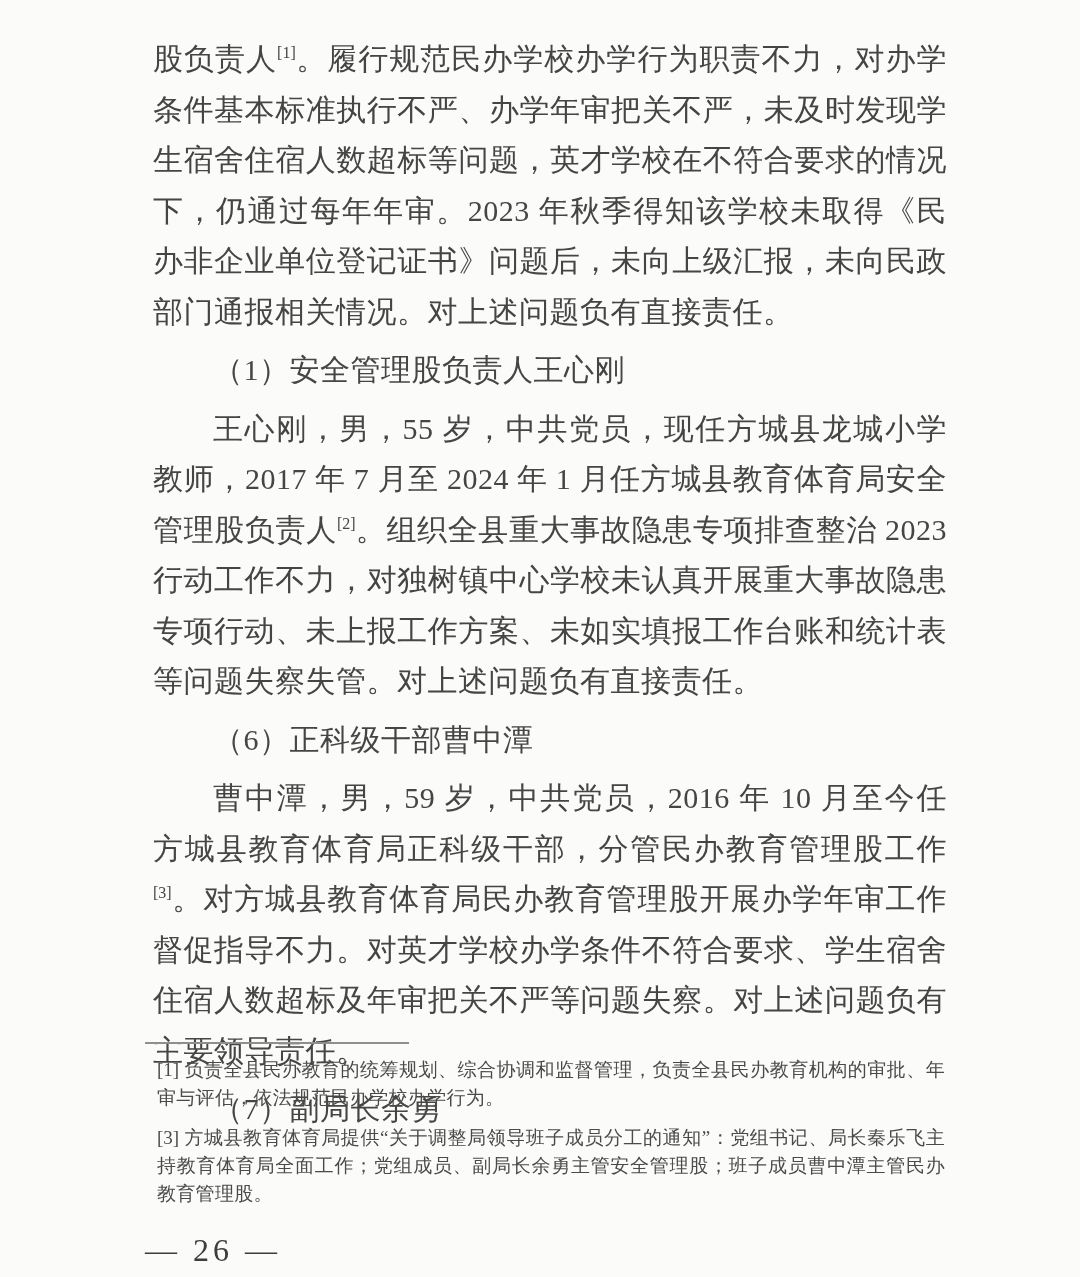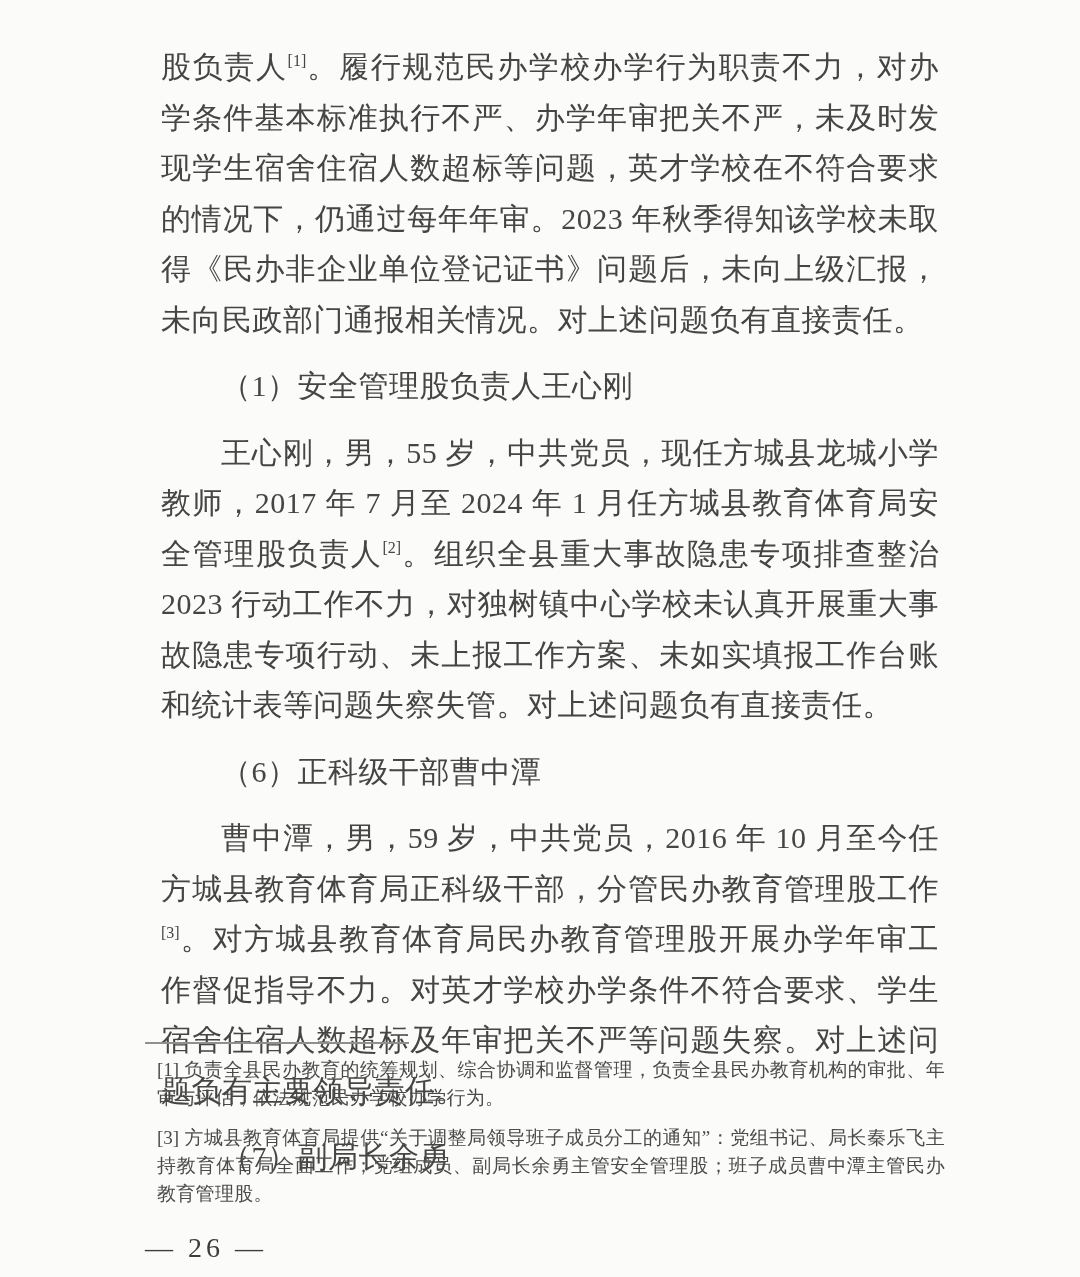--- a/index.html
+++ b/index.html
@@ -20,21 +20,21 @@
     left: 145px;
     top: 26px;
     width: 810px;
     font-size: 30px;
     line-height: 50.5px;
     color: #454545;
     text-align: justify;
     letter-spacing: 0.5px;
   }
 
-  .doc-body p { margin: 16px; }
+  .doc-body p { margin: 8px; }
   .para { text-indent: 2em; }
   .para.no-indent { text-indent: 0; }
   .heading { text-indent: 2em; }
 
   sup.fn-ref {
     font-size: 16px;
     line-height: 0;
     vertical-align: super;
     letter-spacing: 0;
   }
@@ -58,21 +58,21 @@
     margin: 0 0 8px 0;
   }
 
   .footnote { margin: 12px; }
   .fn-marker { letter-spacing: 0; }
 
   .page-number {
     position: absolute;
     left: 145px;
     top: 1232px;
-    font-size: 28px;
+    font-size: 32px;
     color: #3d3d3d;
     letter-spacing: 4px;
   }
 </style>
 </head>
 <body>
 
 <div class="page">
   <div class="doc-body" id="doc-body">
       <p class="para no-indent">股负责人<sup class="fn-ref">[1]</sup>。履行规范民办学校办学行为职责不力，对办学条件基本标准执行不严、办学年审把关不严，未及时发现学生宿舍住宿人数超标等问题，英才学校在不符合要求的情况下，仍通过每年年审。2023 年秋季得知该学校未取得《民办非企业单位登记证书》问题后，未向上级汇报，未向民政部门通报相关情况。对上述问题负有直接责任。</p>

